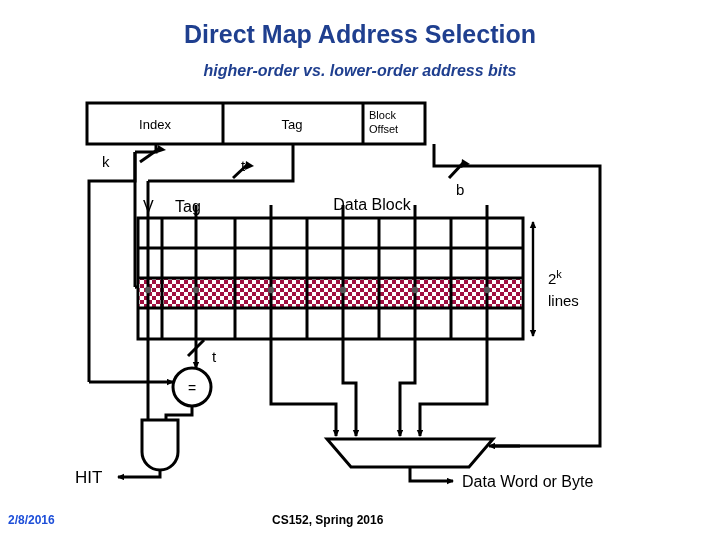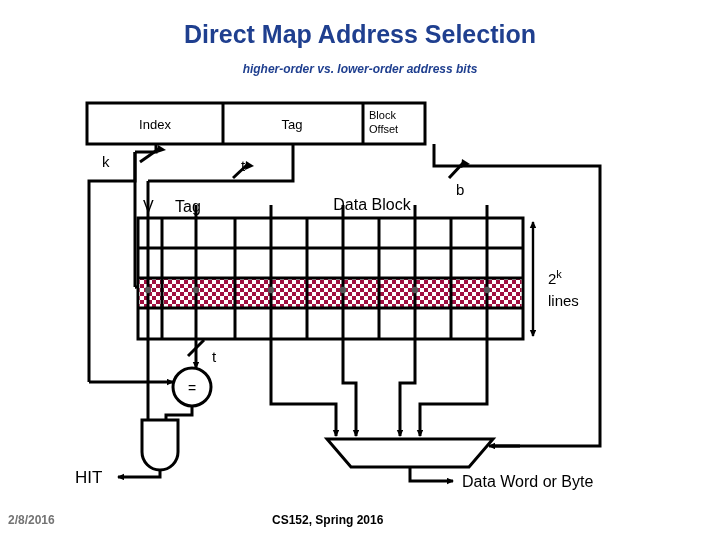--- a/index.html
+++ b/index.html
@@ -16,27 +16,27 @@
   .title {
     position:absolute; left:0; top:20px; width:720px;
     text-align:center;
     font-size:25px; font-weight:bold;
     color:#1F3F8F;
     letter-spacing:0px;
   }
   .subtitle {
     position:absolute; left:0; top:62px; width:720px;
     text-align:center;
-    font-size:12px; font-weight:bold; font-style:italic;
+    font-size:16px; font-weight:bold; font-style:italic;
     color:#1F3F8F;
   }
 
   .footer-date {
     position:absolute; left:8px; top:513px;
-    font-size:12px; font-weight:bold; color:#737373;
+    font-size:12px; font-weight:bold; color:#1d4ed8;
   }
   .footer-course {
     position:absolute; left:272px; top:513px;
     font-size:12px; font-weight:bold; color:#000;
   }
 
   svg { position:absolute; left:0; top:0; }
   .lbl {
     font-family:"Liberation Sans", sans-serif;
     fill:#000;

